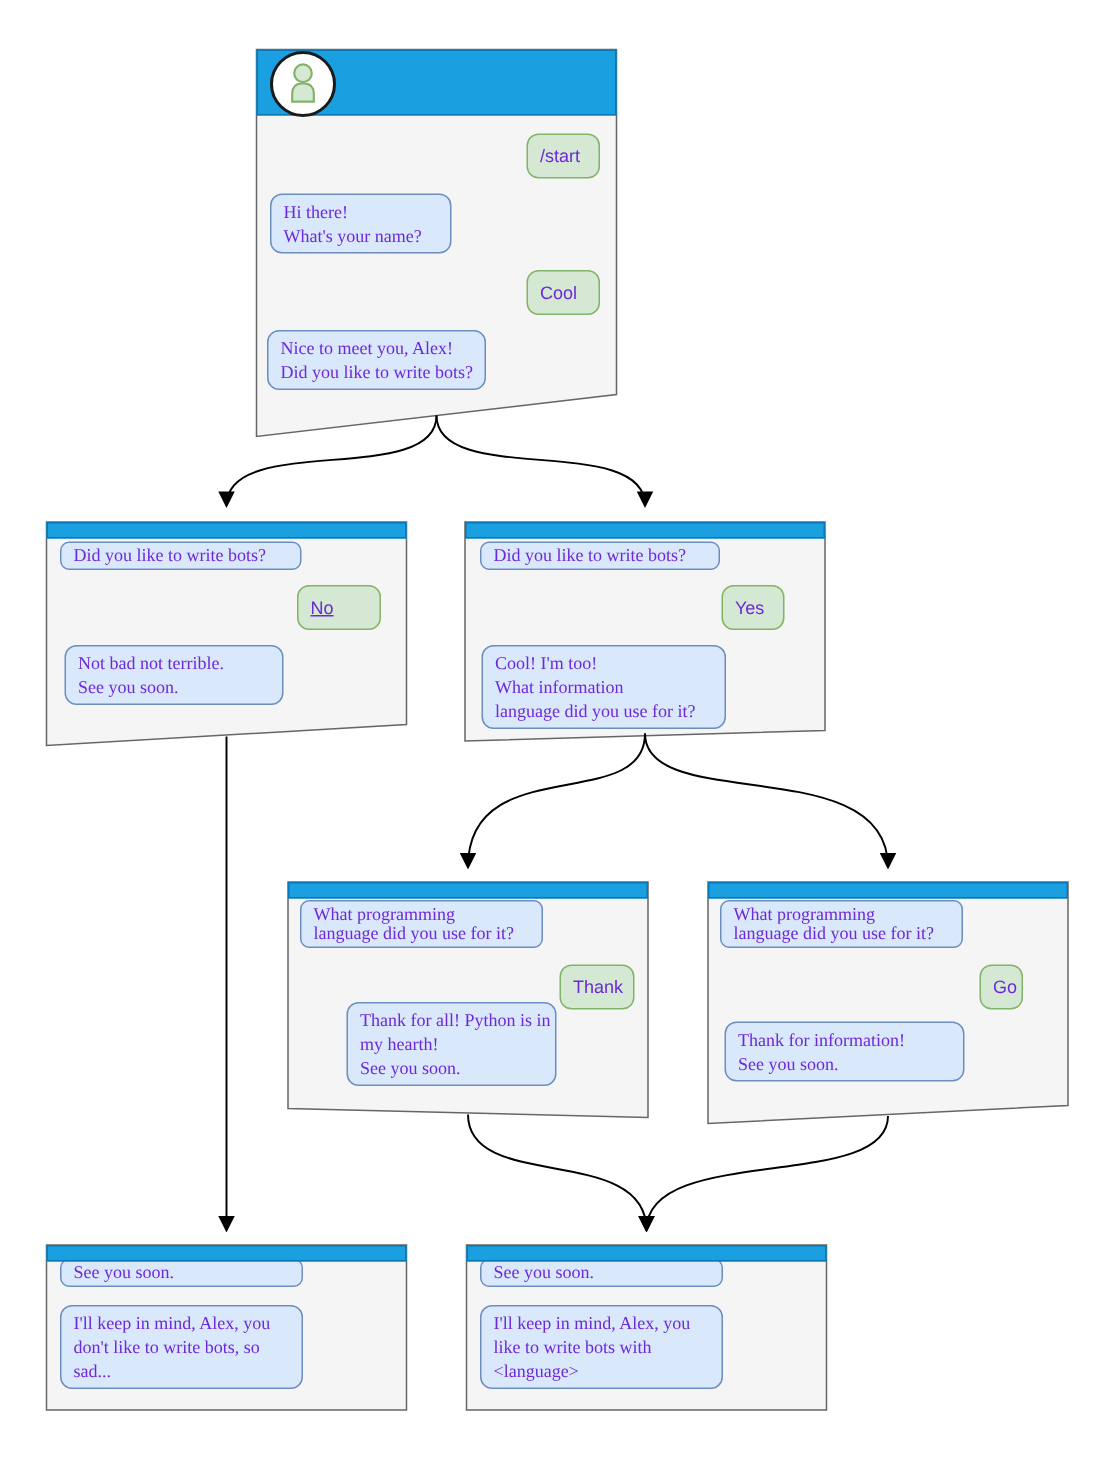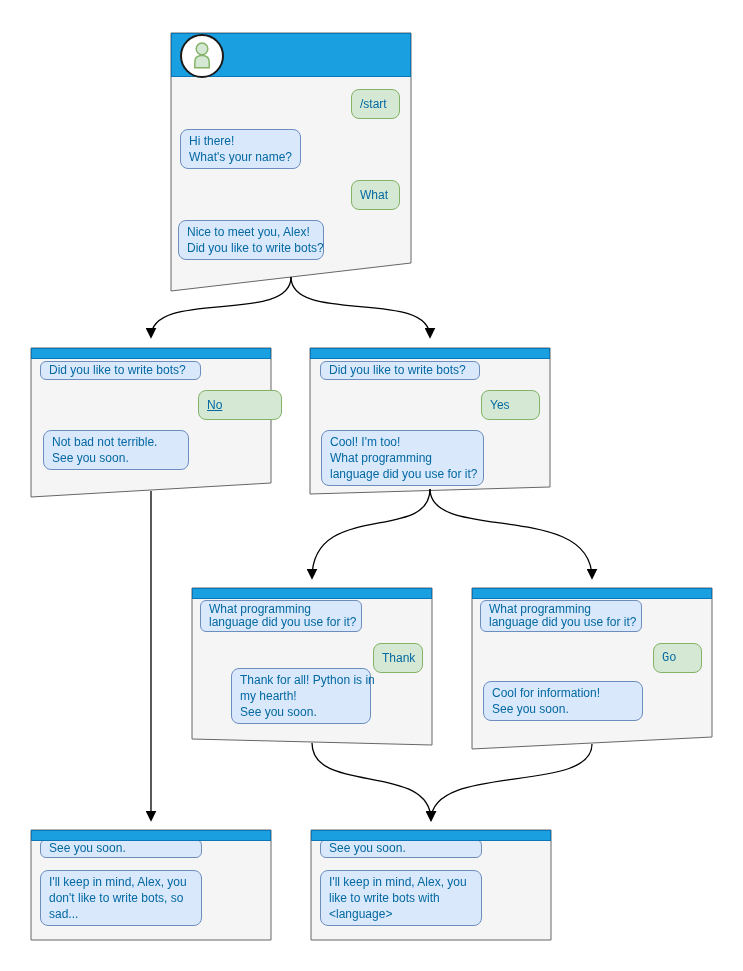--- a/index.html
+++ b/index.html
@@ -22,23 +22,23 @@
     position:absolute; left:62px; top:0; line-height:44px;
     color:#ffffff; font-size:14px; font-weight:bold; white-space:pre;
   }
   .avatar {
     position:absolute; left:9px; top:1px; width:40px; height:40px;
     background:#ffffff; border:2px solid #1a1a1a; border-radius:50%;
     display:flex; align-items:center; justify-content:center; z-index:6;
   }
   .bubble {
     position:absolute; box-sizing:border-box; white-space:pre;
-    font-size:12px; color:#0369a1; border-radius:8px; z-index:4;
+    font-size:12px; color:#6d28d9; border-radius:8px; z-index:4;
   }
-  .bot  { background:#DAE8FC; border:1px solid #6C8EBF; line-height:16px; padding:3px 8px; }
+  .bot  { background:#DAE8FC; border:1px solid #6C8EBF; line-height:16px; padding:3px 8px;font-family:Liberation Serif, serif; }
   .user { background:#D5E8D4; border:1px solid #82B366; line-height:16px; padding:6px 8px; }
   .recap{ line-height:13px; padding:2px 8px; border-radius:6px; }
 </style>
 </head>
 <body>
 
 <div id="canvas">
 
   <svg id="shapes" class="layer" width="743" height="971">
     <g fill="#F5F5F5" stroke="#666666" stroke-width="1">
@@ -59,58 +59,58 @@
         <g fill="#D5E8D4" stroke="#82B366" stroke-width="1.6">
           <circle cx="20" cy="12" r="6.5"></circle>
           <path d="M12,33 L12,27 Q12,20 19,19.5 L21,19.5 Q28,20 28,27 L28,33 Z"></path>
         </g>
       </svg>
     </div>
     <div class="title">Awesome bot</div>
     <div class="bubble user" style="left:180px; top:56px;  width:49px;">/start</div>
     <div class="bubble bot" style="left:9px;   top:96px;  width:121px;">Hi there!
 What's your name?</div>
-    <div class="bubble user" style="left:180px; top:147px; width:49px;">What</div>
+    <div class="bubble user" style="left:180px; top:147px; width:49px;">Cool</div>
     <div class="bubble bot" style="left:7px;   top:187px; width:146px;">Nice to meet you, Alex!
 Did you like to write bots?</div>
   </div>
 
   <div class="win" style="left:31px; top:348px; width:240px; height:149px;">
     <div class="hdr thin"></div>
     <div class="bubble bot recap" style="left:9px;   top:13px; width:161px;">Did you like to write bots?</div>
-    <div class="bubble user" style="left:167px; top:42px; width:84px;text-decoration:underline;">No</div>
+    <div class="bubble user" style="left:167px; top:42px; width:56px;text-decoration:underline;">No</div>
     <div class="bubble bot" style="left:12px;  top:82px; width:146px;">Not bad not terrible.
 See you soon.</div>
   </div>
 
   <div class="win" style="left:310px; top:348px; width:240px; height:146px;">
     <div class="hdr thin"></div>
     <div class="bubble bot recap" style="left:10px;  top:13px; width:160px;">Did you like to write bots?</div>
-    <div class="bubble user" style="left:171px; top:42px; width:59px;">Yes</div>
+    <div class="bubble user" style="left:171px; top:42px; width:42px;">Yes</div>
     <div class="bubble bot" style="left:11px;  top:82px; width:163px;">Cool! I'm too!
-What programming
+What information
 language did you use for it?</div>
   </div>
 
   <div class="win" style="left:192px; top:588px; width:240px; height:157px;">
     <div class="hdr thin"></div>
     <div class="bubble bot recap" style="left:8px;   top:12px; width:162px;">What programming
 language did you use for it?</div>
     <div class="bubble user" style="left:181px; top:55px; width:50px;">Thank</div>
     <div class="bubble bot" style="left:11px;  top:80px; width:140px;margin-left:28px;">Thank for all! Python is in
 my hearth!
 See you soon.</div>
   </div>
 
   <div class="win" style="left:472px; top:588px; width:240px; height:157px;">
     <div class="hdr thin"></div>
     <div class="bubble bot recap" style="left:8px;   top:12px; width:162px;">What programming
 language did you use for it?</div>
-    <div class="bubble user" style="left:181px; top:55px; width:49px;font-family:Liberation Mono, monospace;">Go</div>
-    <div class="bubble bot" style="left:11px;  top:93px; width:160px;">Cool for information!
+    <div class="bubble user" style="left:181px; top:55px; width:29px;">Go</div>
+    <div class="bubble bot" style="left:11px;  top:93px; width:160px;">Thank for information!
 See you soon.</div>
   </div>
 
   <div class="win" style="left:31px; top:830px; width:240px; height:110px;">
     <div class="hdr thin"></div>
     <div class="bubble bot recap" style="left:9px; top:9px;  width:162px;">See you soon.</div>
     <div class="bubble bot" style="left:9px; top:40px; width:162px;">I'll keep in mind, Alex, you
 don't like to write bots, so
 sad...</div>
   </div>

